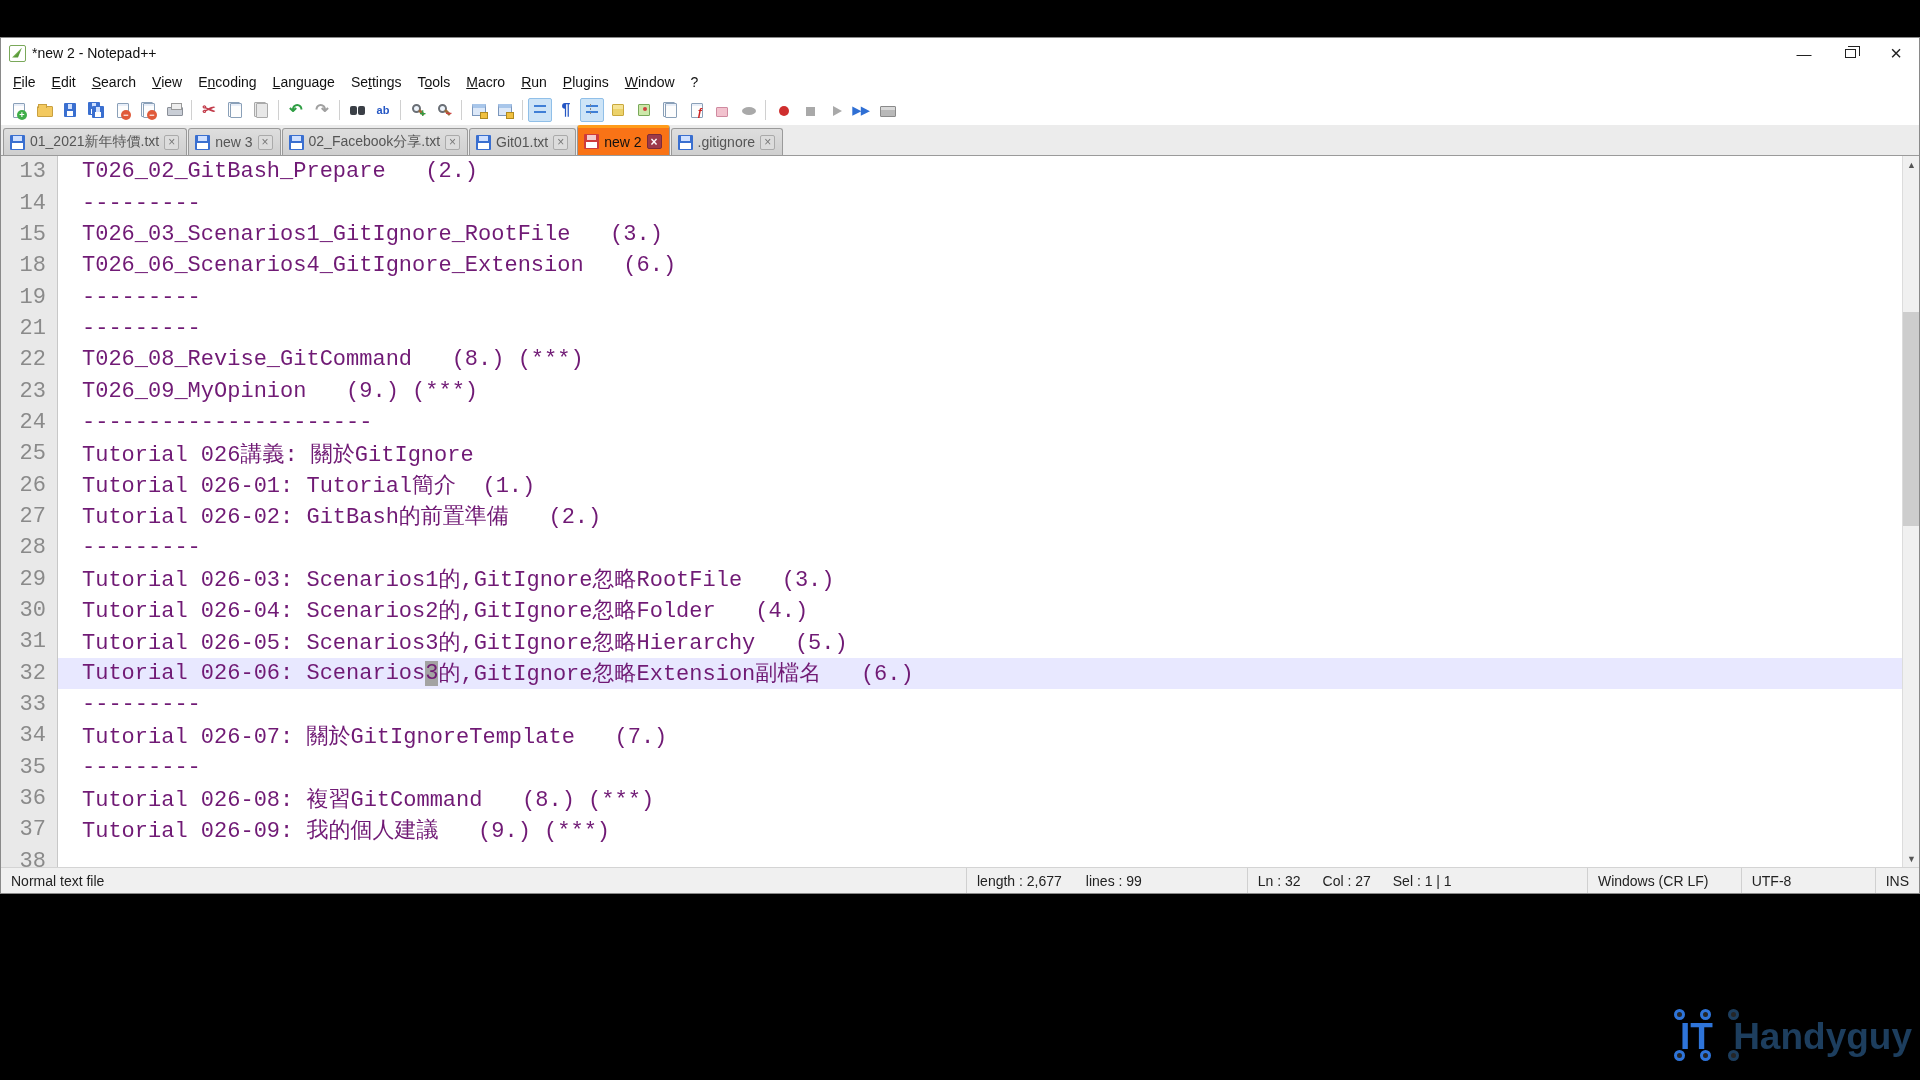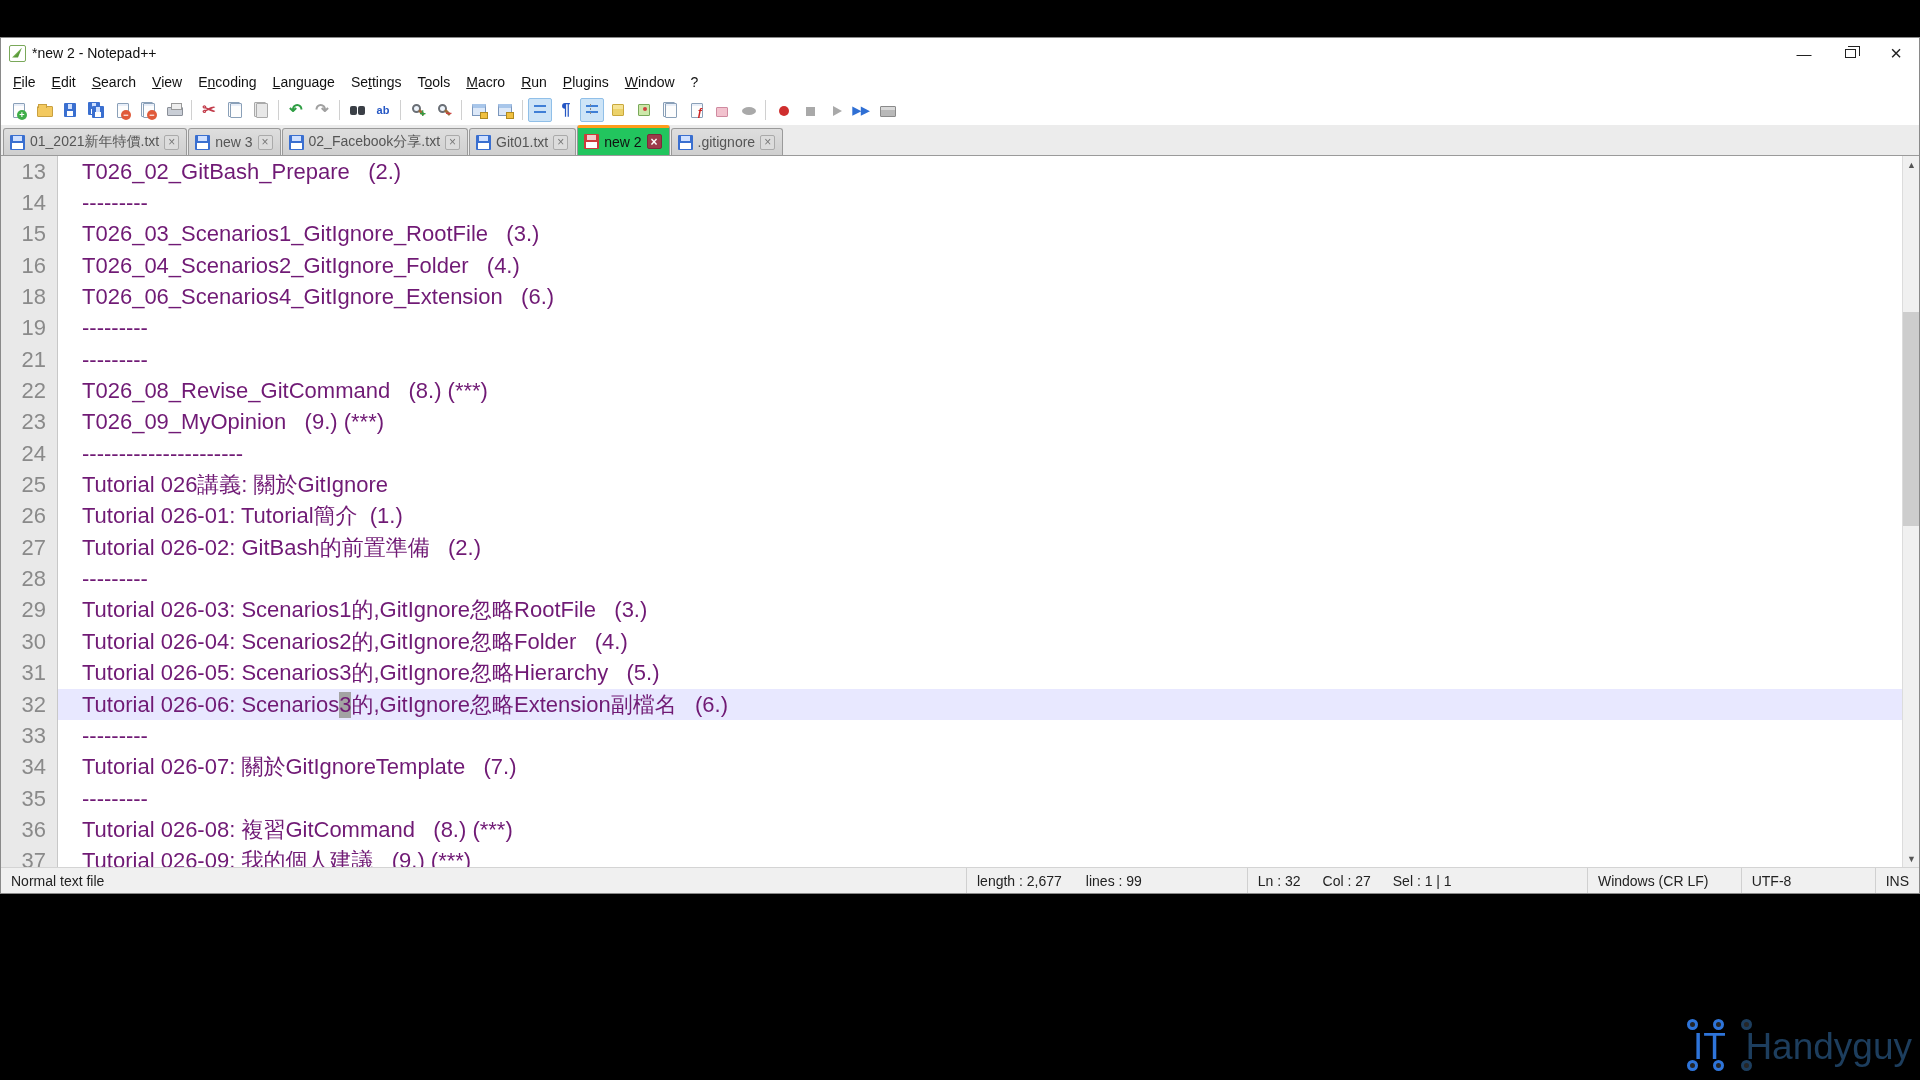--- a/index.html
+++ b/index.html
@@ -76,34 +76,34 @@
   .play-g { position:absolute; left:9px; top:7px; width:0; height:0; border-left:9px solid #a9a9a9; border-top:5px solid transparent; border-bottom:5px solid transparent; }
   .kbd-g { position:absolute; left:4px; top:7px; width:16px; height:11px; background:#b8b8b8; border:1px solid #8a8a8a; border-radius:1px;
            box-shadow:inset 0 3px 0 #d8d8d8; }
 
   
   .tabbar { height:31px; background:#ececec; display:flex; align-items:flex-end; padding-left:2px;
             border-bottom:1px solid #9a9a9a; flex:0 0 auto; }
   .tab { height:27px; display:flex; align-items:center; gap:5px; padding:0 7px 0 6px; margin-right:1px;
          background:linear-gradient(#dedede,#cfcfcf); border:1px solid #9a9a9a; border-bottom:none;
          border-radius:3px 3px 0 0; font-size:14px; color:#555; position:relative; }
-  .tab.active { height:30px; background:#22c55e; color:#111; border-top:3px solid #ff9c1b; z-index:2; }
+  .tab.active { height:30px; background:#f97316; color:#111; border-top:3px solid #ff9c1b; z-index:2; }
   .tab-floppy { width:15px; height:15px; position:relative; flex:0 0 auto; }
   .tab-floppy::before { content:""; position:absolute; inset:0; background:#3a6fd0; border-radius:1px; }
   .tab-floppy::after { content:""; position:absolute; left:3px; top:1px; right:3px; height:5px; background:#cfe0ff; }
   .tab-floppy i { position:absolute; left:2px; bottom:1px; right:2px; height:6px; background:#fff; }
   .tab-floppy.red::before { background:#cf3b3b; } .tab-floppy.red::after { background:#f3cdcd; }
   .tab-close { width:15px; height:15px; display:flex; align-items:center; justify-content:center;
                font-size:12px; color:#777; border:1px solid #aaa; border-radius:2px; background:#dcdcdc; }
   .tab.active .tab-close { background:#9c3a4a; border-color:#7c2a3a; color:#fff; font-weight:bold; }
 
   
   .editor-wrap { flex:1 1 auto; display:flex; position:relative; overflow:hidden; background:#fff; }
   .editor { flex:1 1 auto; overflow:hidden; position:relative;
-            font-family:Liberation Sans, sans-serif; font-size:22px; }
+            font-family:Liberation Mono, monospace; font-size:22px; }
   .row { display:flex; height:31.35px; align-items:center; white-space:pre; }
   .ln { flex:0 0 57px; text-align:right; padding-right:11px; color:#8a8a8a; background:#e9e9e9;
         align-self:stretch; display:flex; align-items:center; justify-content:flex-end;
         border-right:1px solid #c8c8c8; font-size:22px; }
   .code { padding-left:24px; flex:1 1 auto; color:#701a75; align-self:stretch; display:flex; align-items:center; }
   .row.current .code { background:#e8e8ff; }
   .selchar { background:#a3a3a3; }
 
   
   .vscroll { flex:0 0 17px; background:#f0f0f0; border-left:1px solid #dcdcdc; position:relative; }
@@ -117,21 +117,21 @@
                font-size:14px; color:#222; flex:0 0 auto; }
   .sb-sec { padding:0 10px; height:100%; display:flex; align-items:center; white-space:pre; }
   .sb-doc { flex:0 0 auto; width:965px; }
   .sb-len { width:275px; border-left:1px solid #d0d0d0; gap:24px; }
   .sb-pos { width:325px; border-left:1px solid #d0d0d0; gap:22px;margin-left:8px; }
   .sb-eol { width:155px; border-left:1px solid #d0d0d0;margin-left:18px; }
   .sb-enc { width:135px; border-left:1px solid #d0d0d0; }
   .sb-ins { flex:1; border-left:1px solid #d0d0d0; }
 
   
-  .watermark { position:absolute; right:8px; bottom:12px; z-index:50; font-size:37px; font-weight:normal;
+  .watermark { position:absolute; right:8px; bottom:22px; z-index:50; font-size:37px; font-weight:bold;
                letter-spacing:0; pointer-events:none; white-space:nowrap; }
   .wm-it { color:#2e74d9; position:relative; margin-right:10px; }
   .wm-rest { color:#1d3e5e; }
   .wm-ring { position:absolute; width:11px; height:11px; border:3px solid #2e74d9; border-radius:50%; background:rgba(255,255,255,.15); }
   .wm-ring.r1 { left:-6px; top:-7px; } .wm-ring.r2 { left:20px; top:-7px; }
   .wm-ring.r3 { left:-6px; bottom:-4px; } .wm-ring.r4 { left:20px; bottom:-4px; }
   .wm-ring.r5 { left:48px; top:-7px; border-color:#1d3e5e; }
   .wm-ring.r6 { left:48px; bottom:-4px; border-color:#1d3e5e; }
 </style>
 </head>
@@ -333,21 +333,20 @@
           <span>.gitignore</span>
           <span class="tab-close">×</span>
         </div>
       </div>
 
   <div class="editor-wrap">
     <div class="editor" id="editor">
           <div class="row"><div class="ln">13</div><div class="code">T026_02_GitBash_Prepare   (2.)</div></div>
           <div class="row"><div class="ln">14</div><div class="code">---------</div></div>
           <div class="row"><div class="ln">15</div><div class="code">T026_03_Scenarios1_GitIgnore_RootFile   (3.)</div></div>
-          <div class="row"><div class="ln">16</div><div class="code">T026_04_Scenarios2_GitIgnore_Folder   (4.)</div></div>
           <div class="row"><div class="ln">18</div><div class="code">T026_06_Scenarios4_GitIgnore_Extension   (6.)</div></div>
           <div class="row"><div class="ln">19</div><div class="code">---------</div></div>
           <div class="row"><div class="ln">21</div><div class="code">---------</div></div>
           <div class="row"><div class="ln">22</div><div class="code">T026_08_Revise_GitCommand   (8.) (***)</div></div>
           <div class="row"><div class="ln">23</div><div class="code">T026_09_MyOpinion   (9.) (***)</div></div>
           <div class="row"><div class="ln">24</div><div class="code">----------------------</div></div>
           <div class="row"><div class="ln">25</div><div class="code">Tutorial 026講義: 關於GitIgnore</div></div>
           <div class="row"><div class="ln">26</div><div class="code">Tutorial 026-01: Tutorial簡介  (1.)</div></div>
           <div class="row"><div class="ln">27</div><div class="code">Tutorial 026-02: GitBash的前置準備   (2.)</div></div>
           <div class="row"><div class="ln">28</div><div class="code">---------</div></div>

